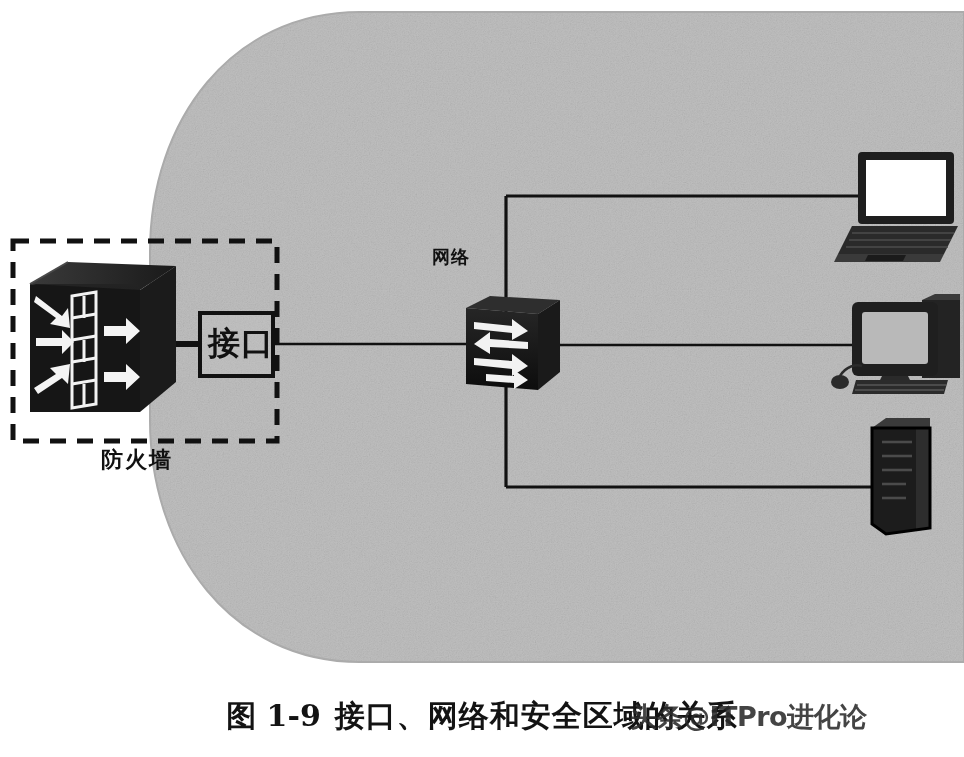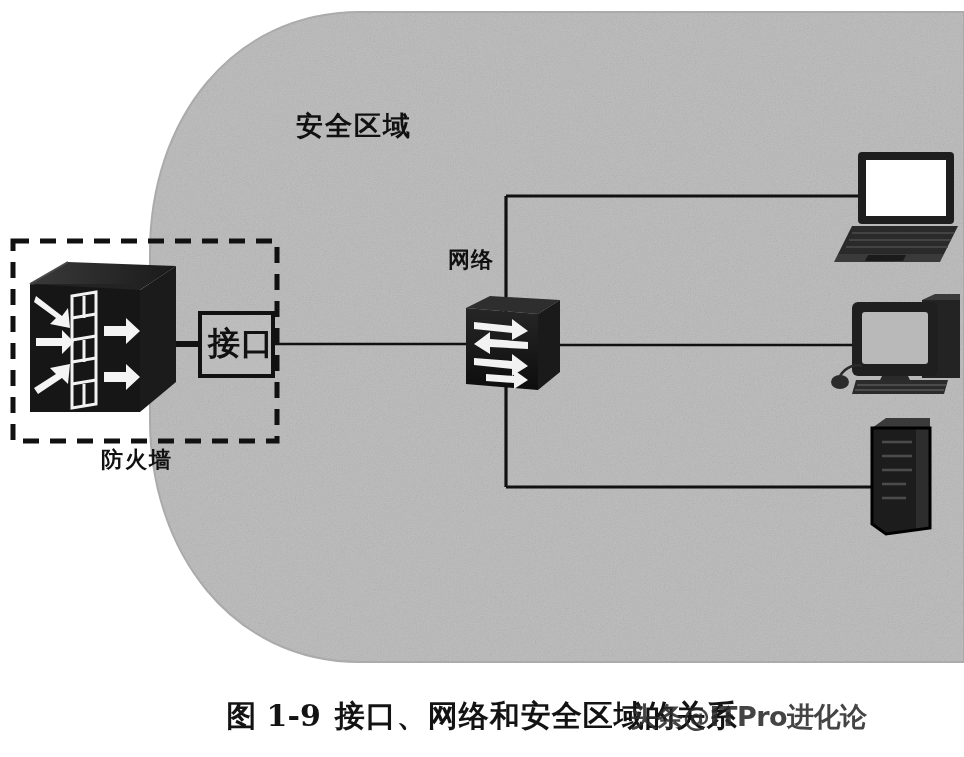--- a/index.html
+++ b/index.html
@@ -68,21 +68,21 @@
   }
   .zone-label, .net-label, .fw-label, .if-label {
     position: absolute;
     font-family: "DejaVu Serif", "Liberation Serif", serif;
     font-weight: 700;
     color: #111111;
     white-space: nowrap;
     line-height: 1;
   }
   .zone-label { left: 296px; top: 112px; font-size: 27px; letter-spacing: 2px; }
-  .net-label  { left: 448px; top: 248px; font-size: 22px; letter-spacing: 1px; }
+  .net-label  { left: 432px; top: 248px; font-size: 18px; letter-spacing: 1px; }
   .fw-label   { left: 101px; top: 448px; font-size: 22px; letter-spacing: 2px; }
   .if-label   { left: 208px; top: 327px; font-size: 32px; letter-spacing: 1px; }
 </style>
 </head>
 <body>
 
 <div id="page">
 
   <svg id="figure-svg" viewBox="0 0 964 757">
     <defs>
@@ -262,21 +262,20 @@
         <path d="M 882 456 L 912 456"></path>
         <path d="M 882 470 L 912 470"></path>
         <path d="M 882 484 L 906 484"></path>
         <path d="M 882 498 L 906 498"></path>
       </g>
 
       <path d="M 872 428 L 930 428 L 930 528 L 886 534 L 872 524 Z" fill="none" stroke="#000000" stroke-width="3"></path>
     </g>
   </svg>
 
-  <div class="zone-label">安全区域</div>
 
   <div class="net-label">网络</div>
 
   <div class="fw-label">防火墙</div>
 
   <div class="if-label">接口</div>
 
   <div class="cap-wrap">
     <div class="caption"><span class="cap-num">图 1-9</span><span>接口、网络和安全区域的关系</span></div>
   </div>

